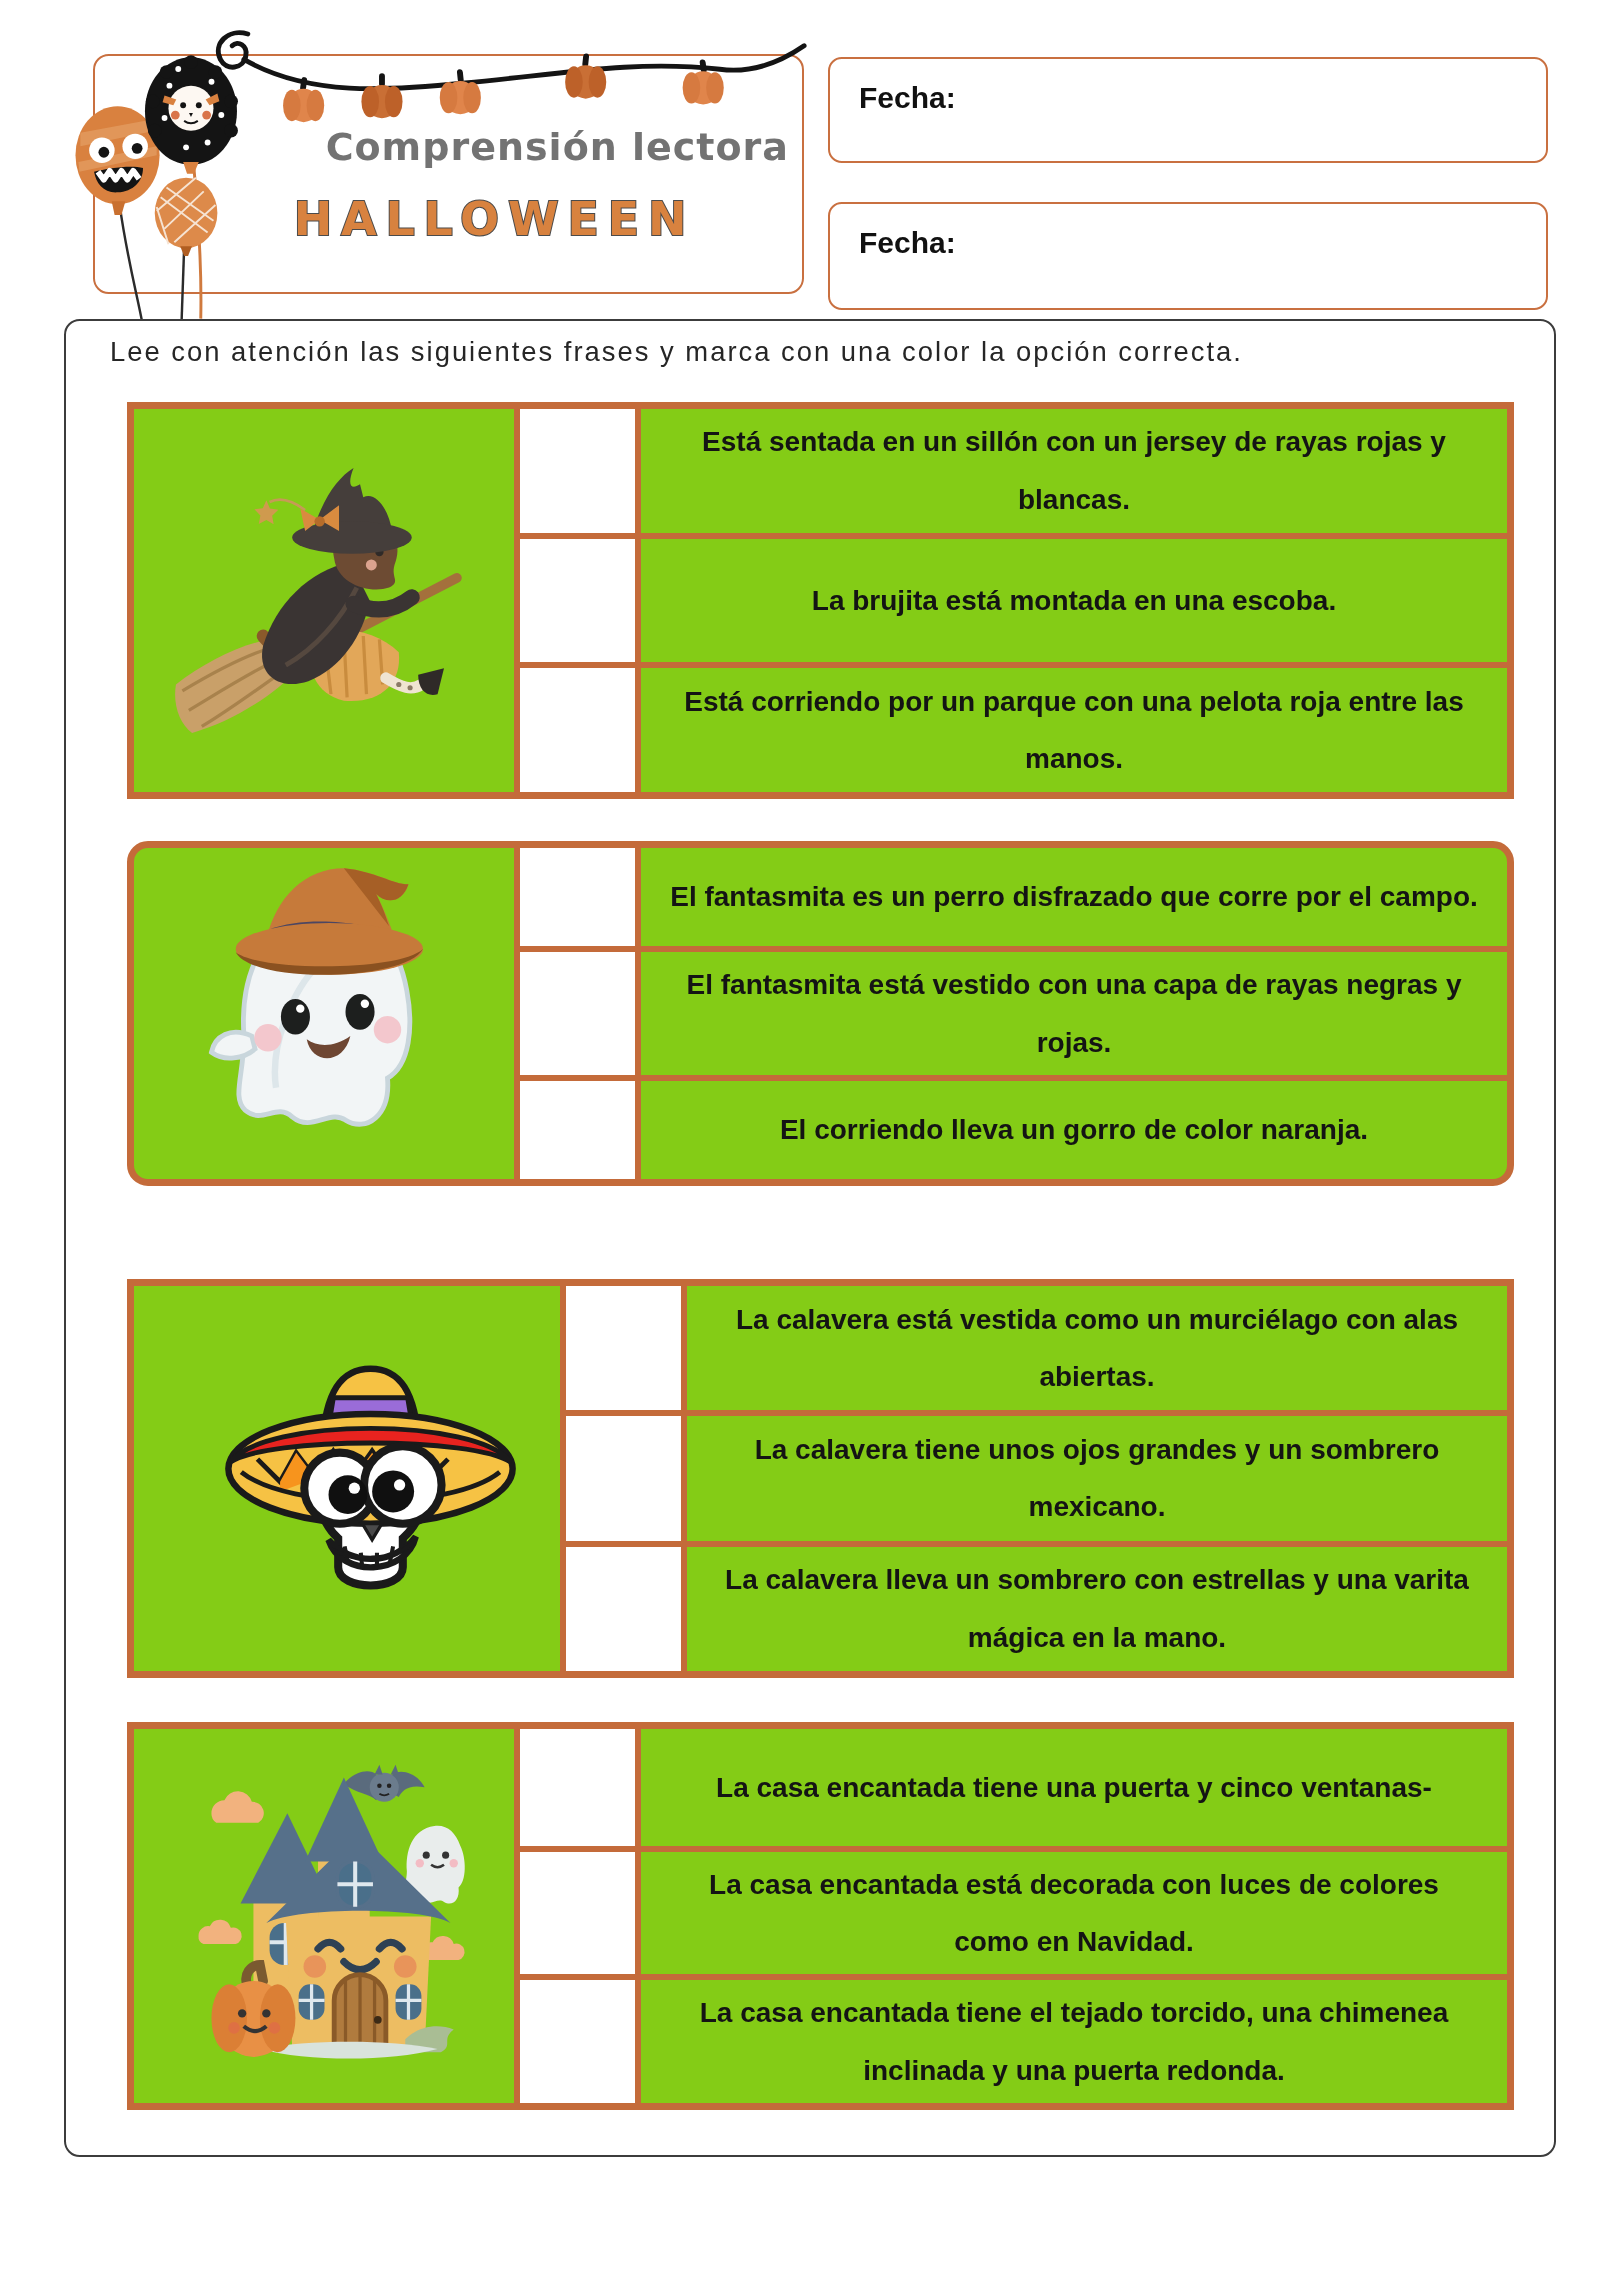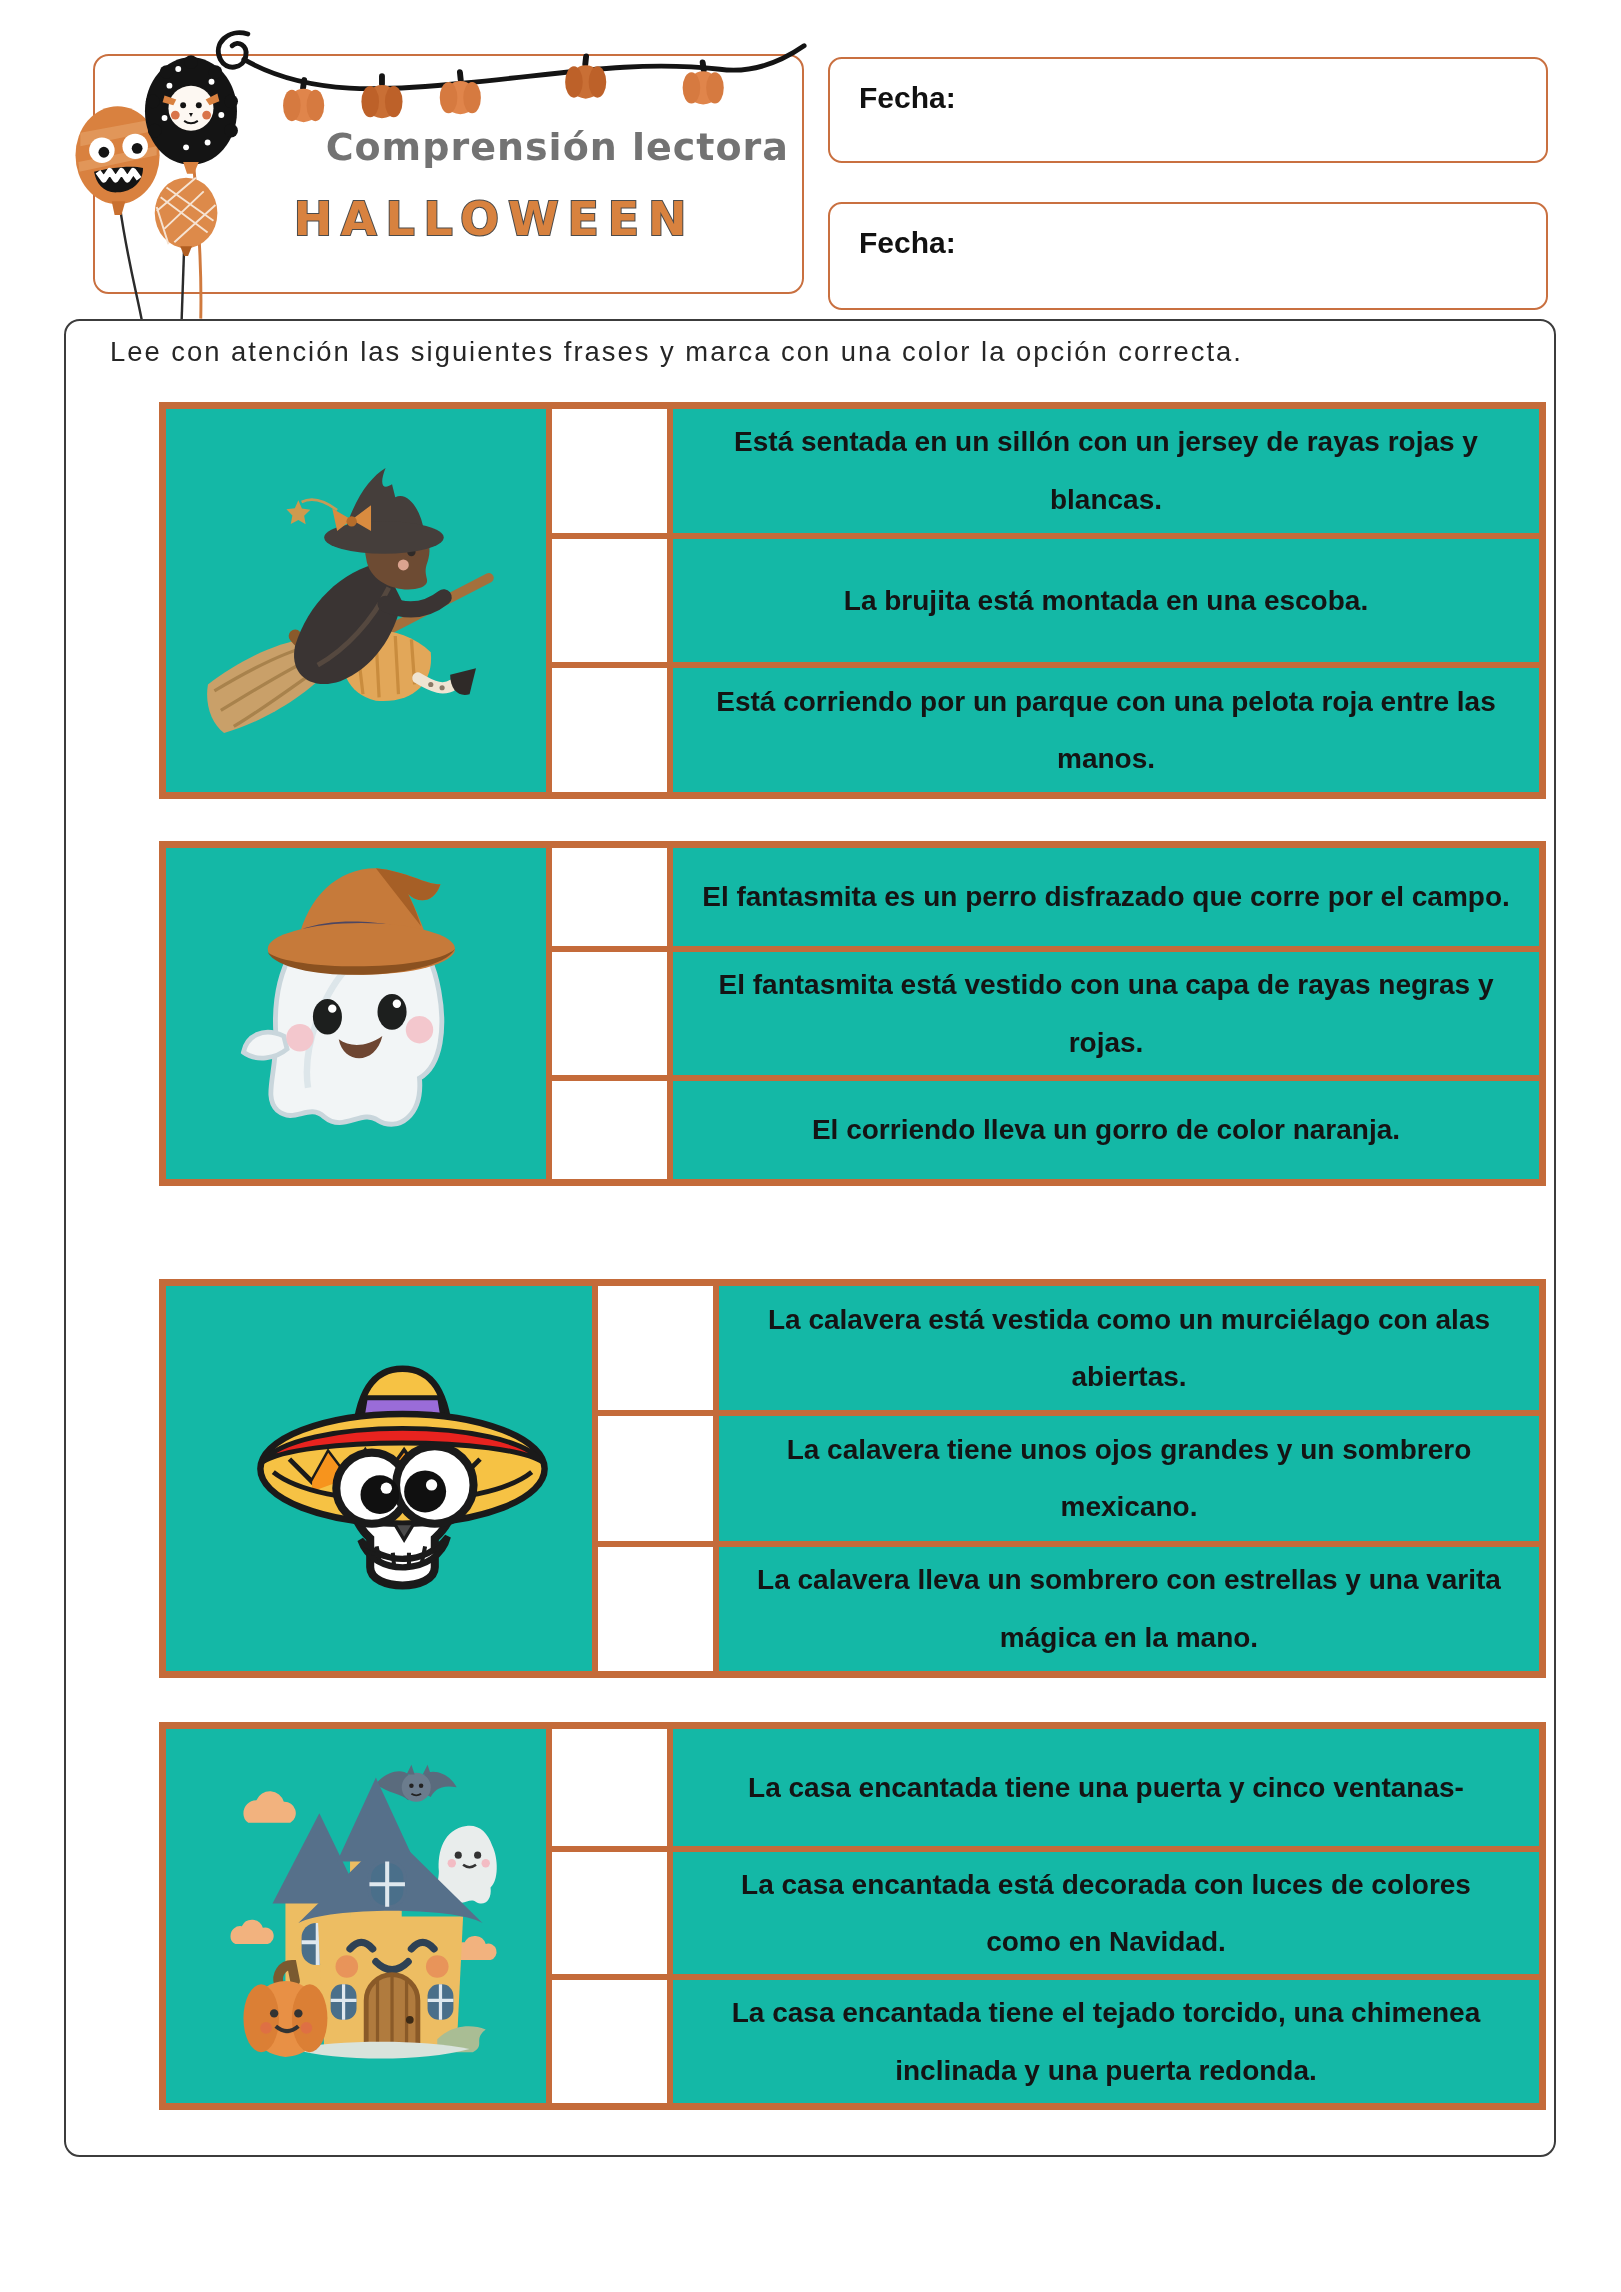--- a/index.html
+++ b/index.html
@@ -21,22 +21,22 @@
   #nombre-box{top:57px;height:106px;}
   #fecha-box{top:182px;height:108px;margin-top:20px;}
 
   
   .main-box{position:absolute;left:64px;top:319px;width:1492px;height:1838px;
             border:2.9px solid #3c3c3c;border-radius:15.7px;background:#fff;box-sizing:border-box;}
   .instruction{position:absolute;left:110px;top:331px;width:1215px;
                font-size:27.4px;font-weight:400;letter-spacing:2px;line-height:1.55;color:#262626;}
 
   
-  .qblock{position:absolute;left:127px;width:1387px;border:7.8px solid #c46b3a;background:#14b8a6;
-          box-sizing:border-box;display:flex;margin-left:32px;}
+  .qblock{position:absolute;left:127px;width:1387px;border:7.8px solid #c46b3a;background:#84cc16;
+          box-sizing:border-box;display:flex;}
   .img-cell{width:380px;border-right:6.9px solid #c46b3a;display:flex;align-items:center;justify-content:center;}
   .rows{flex:1;display:flex;flex-direction:column;}
   .row{flex:1;display:flex;border-top:6.9px solid #c46b3a;}
   .row:first-child{border-top:none;}
   .check-cell{width:115px;border-right:6.9px solid #c46b3a;background:#fff;}
   .stmt-cell{flex:1;display:flex;align-items:center;justify-content:center;text-align:center;
              padding:3.9px 29px;font-size:28px;font-weight:700;line-height:2.05;color:#141414;}
 
   
   .balloons{position:absolute;left:39px;top:24.5px;width:255px;height:323px;}
@@ -199,21 +199,21 @@
         <div class="check-cell"></div>
         <div class="stmt-cell">La brujita está montada en una escoba.</div>
       </div>
       <div class="row">
         <div class="check-cell"></div>
         <div class="stmt-cell">Está corriendo por un parque con una pelota roja entre las manos.</div>
       </div>
     </div>
   </div>
 
-  <div class="qblock" style="top:841px;height:345px;">
+  <div class="qblock" style="top:841px;height:345px;border-radius:21px;">
     <div class="img-cell">
       <svg width="323" height="323" viewBox="0 0 200 200">
 
         <path d="M100 36 C62 40 48 76 50 112 C51 136 42 152 51 160 C62 169 70 155 80 164 C92 174 103 159 113 166 C126 174 141 163 139 140 C153 132 155 108 151 86 C146 58 130 34 100 36 Z" fill="#f2f5f6" stroke="#c9d6dc" stroke-width="3"></path>
 
         <path d="M55 114 C42 108 32 114 30 124 C38 130 50 128 57 122 Z" fill="#f2f5f6" stroke="#c9d6dc" stroke-width="3"></path>
         <path d="M96 70 C80 86 66 120 70 146" stroke="#dde6ea" stroke-width="4" fill="none"></path>
 
         <ellipse cx="82" cy="102" rx="9" ry="11" fill="#1d1f1e"></ellipse>
         <ellipse cx="122" cy="99" rx="9" ry="11" fill="#1d1f1e"></ellipse>

